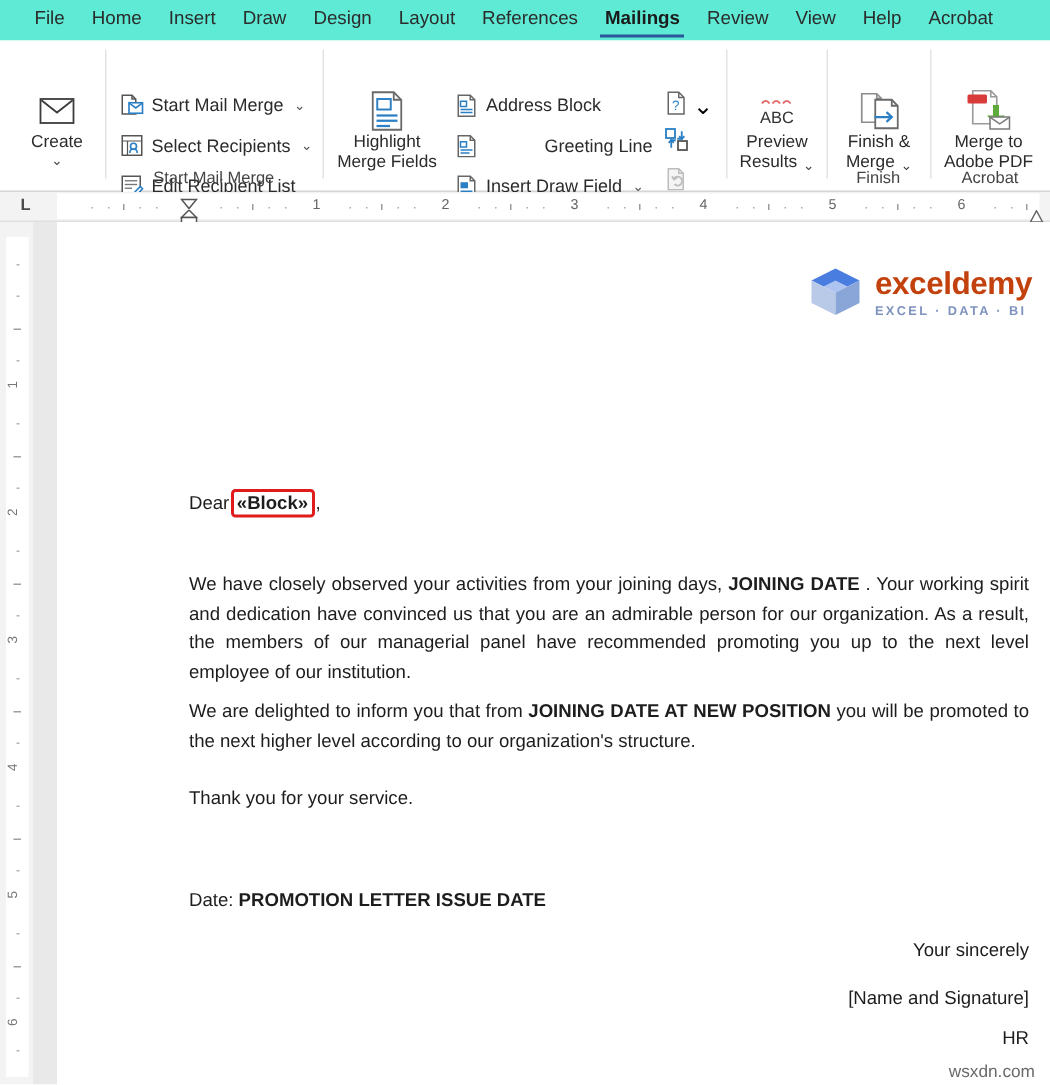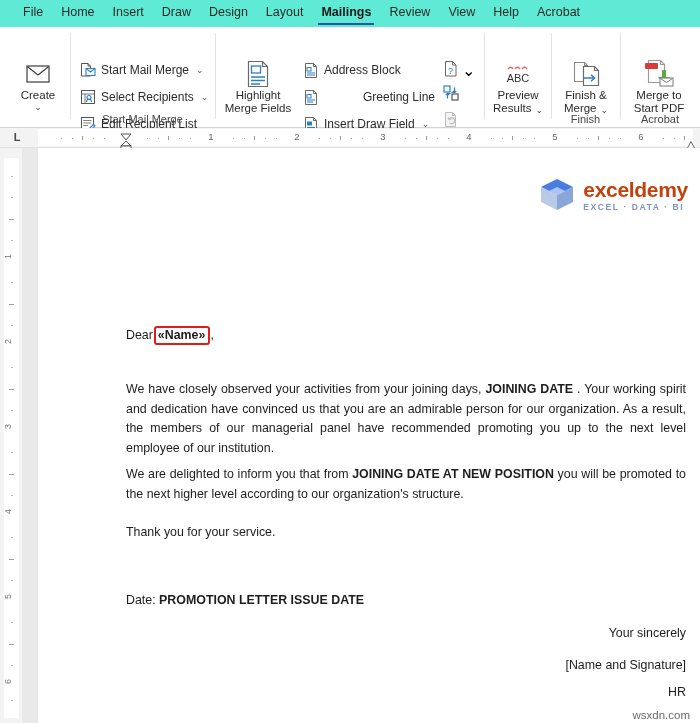--- a/index.html
+++ b/index.html
@@ -168,20 +168,21 @@
 
 <div id="app">
 
   <div class="tabbar">
     <div class="tab">File</div>
     <div class="tab">Home</div>
     <div class="tab">Insert</div>
     <div class="tab">Draw</div>
     <div class="tab">Design</div>
     <div class="tab">Layout</div>
+    <div class="tab">References</div>
     <div class="tab active">Mailings</div>
     <div class="tab">Review</div>
     <div class="tab">View</div>
     <div class="tab">Help</div>
     <div class="tab">Acrobat</div>
   </div>
 
   <div class="ribbon">
     <div class="rb-inner">
 
@@ -375,21 +376,21 @@
           <svg width="32" height="30" viewBox="0 0 32 30">
             <path d="M5.5 2.5h12l4 4v18h-16z" fill="#fdfdfd" stroke="#9a9a9a" stroke-width="1.1"></path>
             <path d="M17.5 2.5v4h4" fill="none" stroke="#9a9a9a" stroke-width="1.1"></path>
             <rect x="2" y="5" width="13" height="6" rx="1" fill="#d93b3b"></rect>
             <path d="M23 12 v7 h4 l-6 7 l-6 -7 h4 v-7z" fill="#5faa3c"></path>
             <rect x="17" y="20" width="13" height="8" fill="#ffffff" stroke="#7a7a7a" stroke-width="1"></rect>
             <path d="M17.4 20.4 L23.5 24.5 L29.6 20.4" fill="none" stroke="#7a7a7a" stroke-width="1"></path>
           </svg>
         </div>
         <div class="bb-label">Merge to</div>
-        <div class="bb-label">Start PDF</div>
+        <div class="bb-label">Adobe PDF</div>
       </div>
       <div class="group-label" style="left:620px; width:80px;">Acrobat</div>
 
     </div>
   </div>
 
   <div class="hruler">
     <div class="track"></div>
     <div class="tabsel">L</div>
 
@@ -505,21 +506,21 @@
         </div>
         <div class="logo-text">
           <div class="logo-word">exceldemy</div>
           <div class="logo-sub">EXCEL · DATA · BI</div>
         </div>
       </div>
 
       <div class="doc-body">
 
         <div class="salutation">
-          <span>Dear</span><span class="mergefield-box">«Name»</span><span>,</span>
+          <span>Dear</span><span class="mergefield-box">«Block»</span><span>,</span>
         </div>
 
         <div class="para p1">
           <span>We have closely observed your activities from your joining days, </span><b class="mf">JOINING DATE</b><span> . Your working spirit and dedication have convinced us that you are an admirable person for our organization. As a result, the members of our managerial panel have recommended promoting you up to the next level employee of our institution.</span>
         </div>
 
         <div class="para p2">
           <span>We are delighted to inform you that from </span><b class="mf">JOINING DATE AT NEW POSITION</b><span>  you will be promoted to the next higher level according to our organization's structure.</span>
         </div>
 

